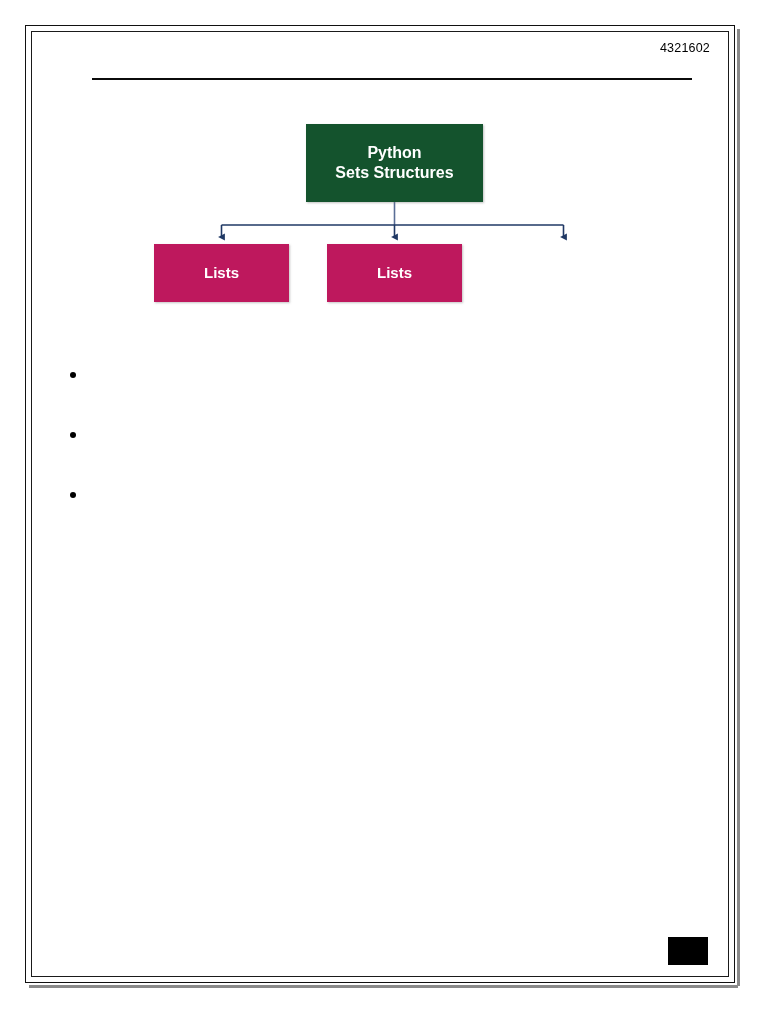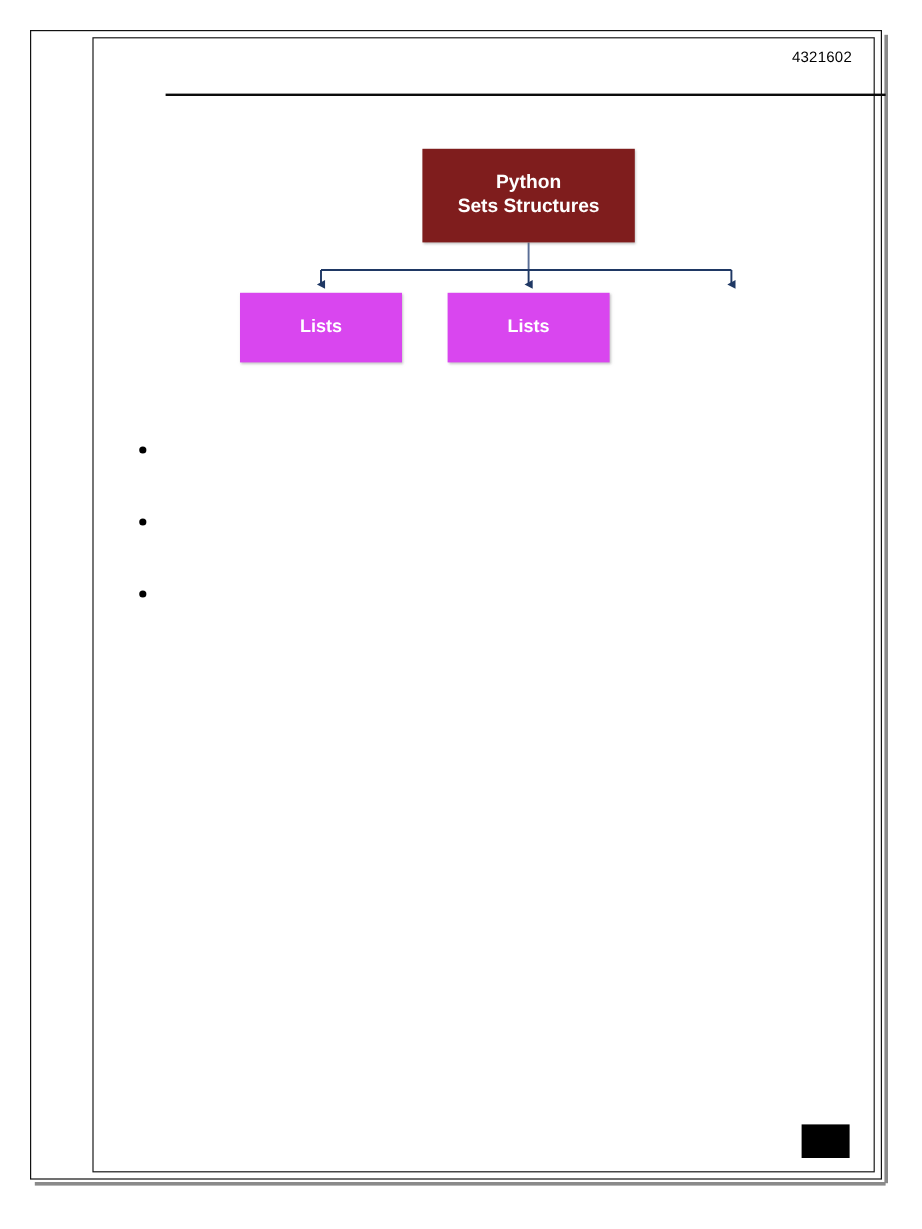--- a/index.html
+++ b/index.html
@@ -27,21 +27,20 @@
     box-sizing: border-box;
   }
   .page-sheet-inner {
     position: absolute;
     left: 5px;
     top: 5px;
     right: 5px;
     bottom: 5px;
     border: 1px solid #1a1a1a;
     box-sizing: border-box;
-    margin-left: 46px;
   }
   
   .sheet-shadow-right {
     position: absolute;
     left: 737px;
     top: 29px;
     width: 3px;
     height: 957px;
     background: #8a8a8a;
   }
@@ -90,29 +89,29 @@
     text-align: center;
     color: #ffffff;
     font-weight: bold;
     line-height: 1.22;
   }
   .node-root {
     left: 274px;
     top: 27px;
     width: 177px;
     height: 78px;
-    background: #7f1d1d;
+    background: #14532d;
     font-size: 16px;
     box-shadow: 1px 1px 2px rgba(120,120,120,0.45);
   }
   .node-leaf {
     top: 147px;
     width: 135px;
     height: 58px;
-    background: #d946ef;
+    background: #be185d;
     font-size: 15px;
     box-shadow: 1px 1px 2px rgba(140,140,140,0.5);
   }
   .leaf-0 { left: 122px; }
   .leaf-1 { left: 295px; }
   .leaf-2 { left: 464px; }
 
   .connector-svg {
     position: absolute;
     left: 0;

